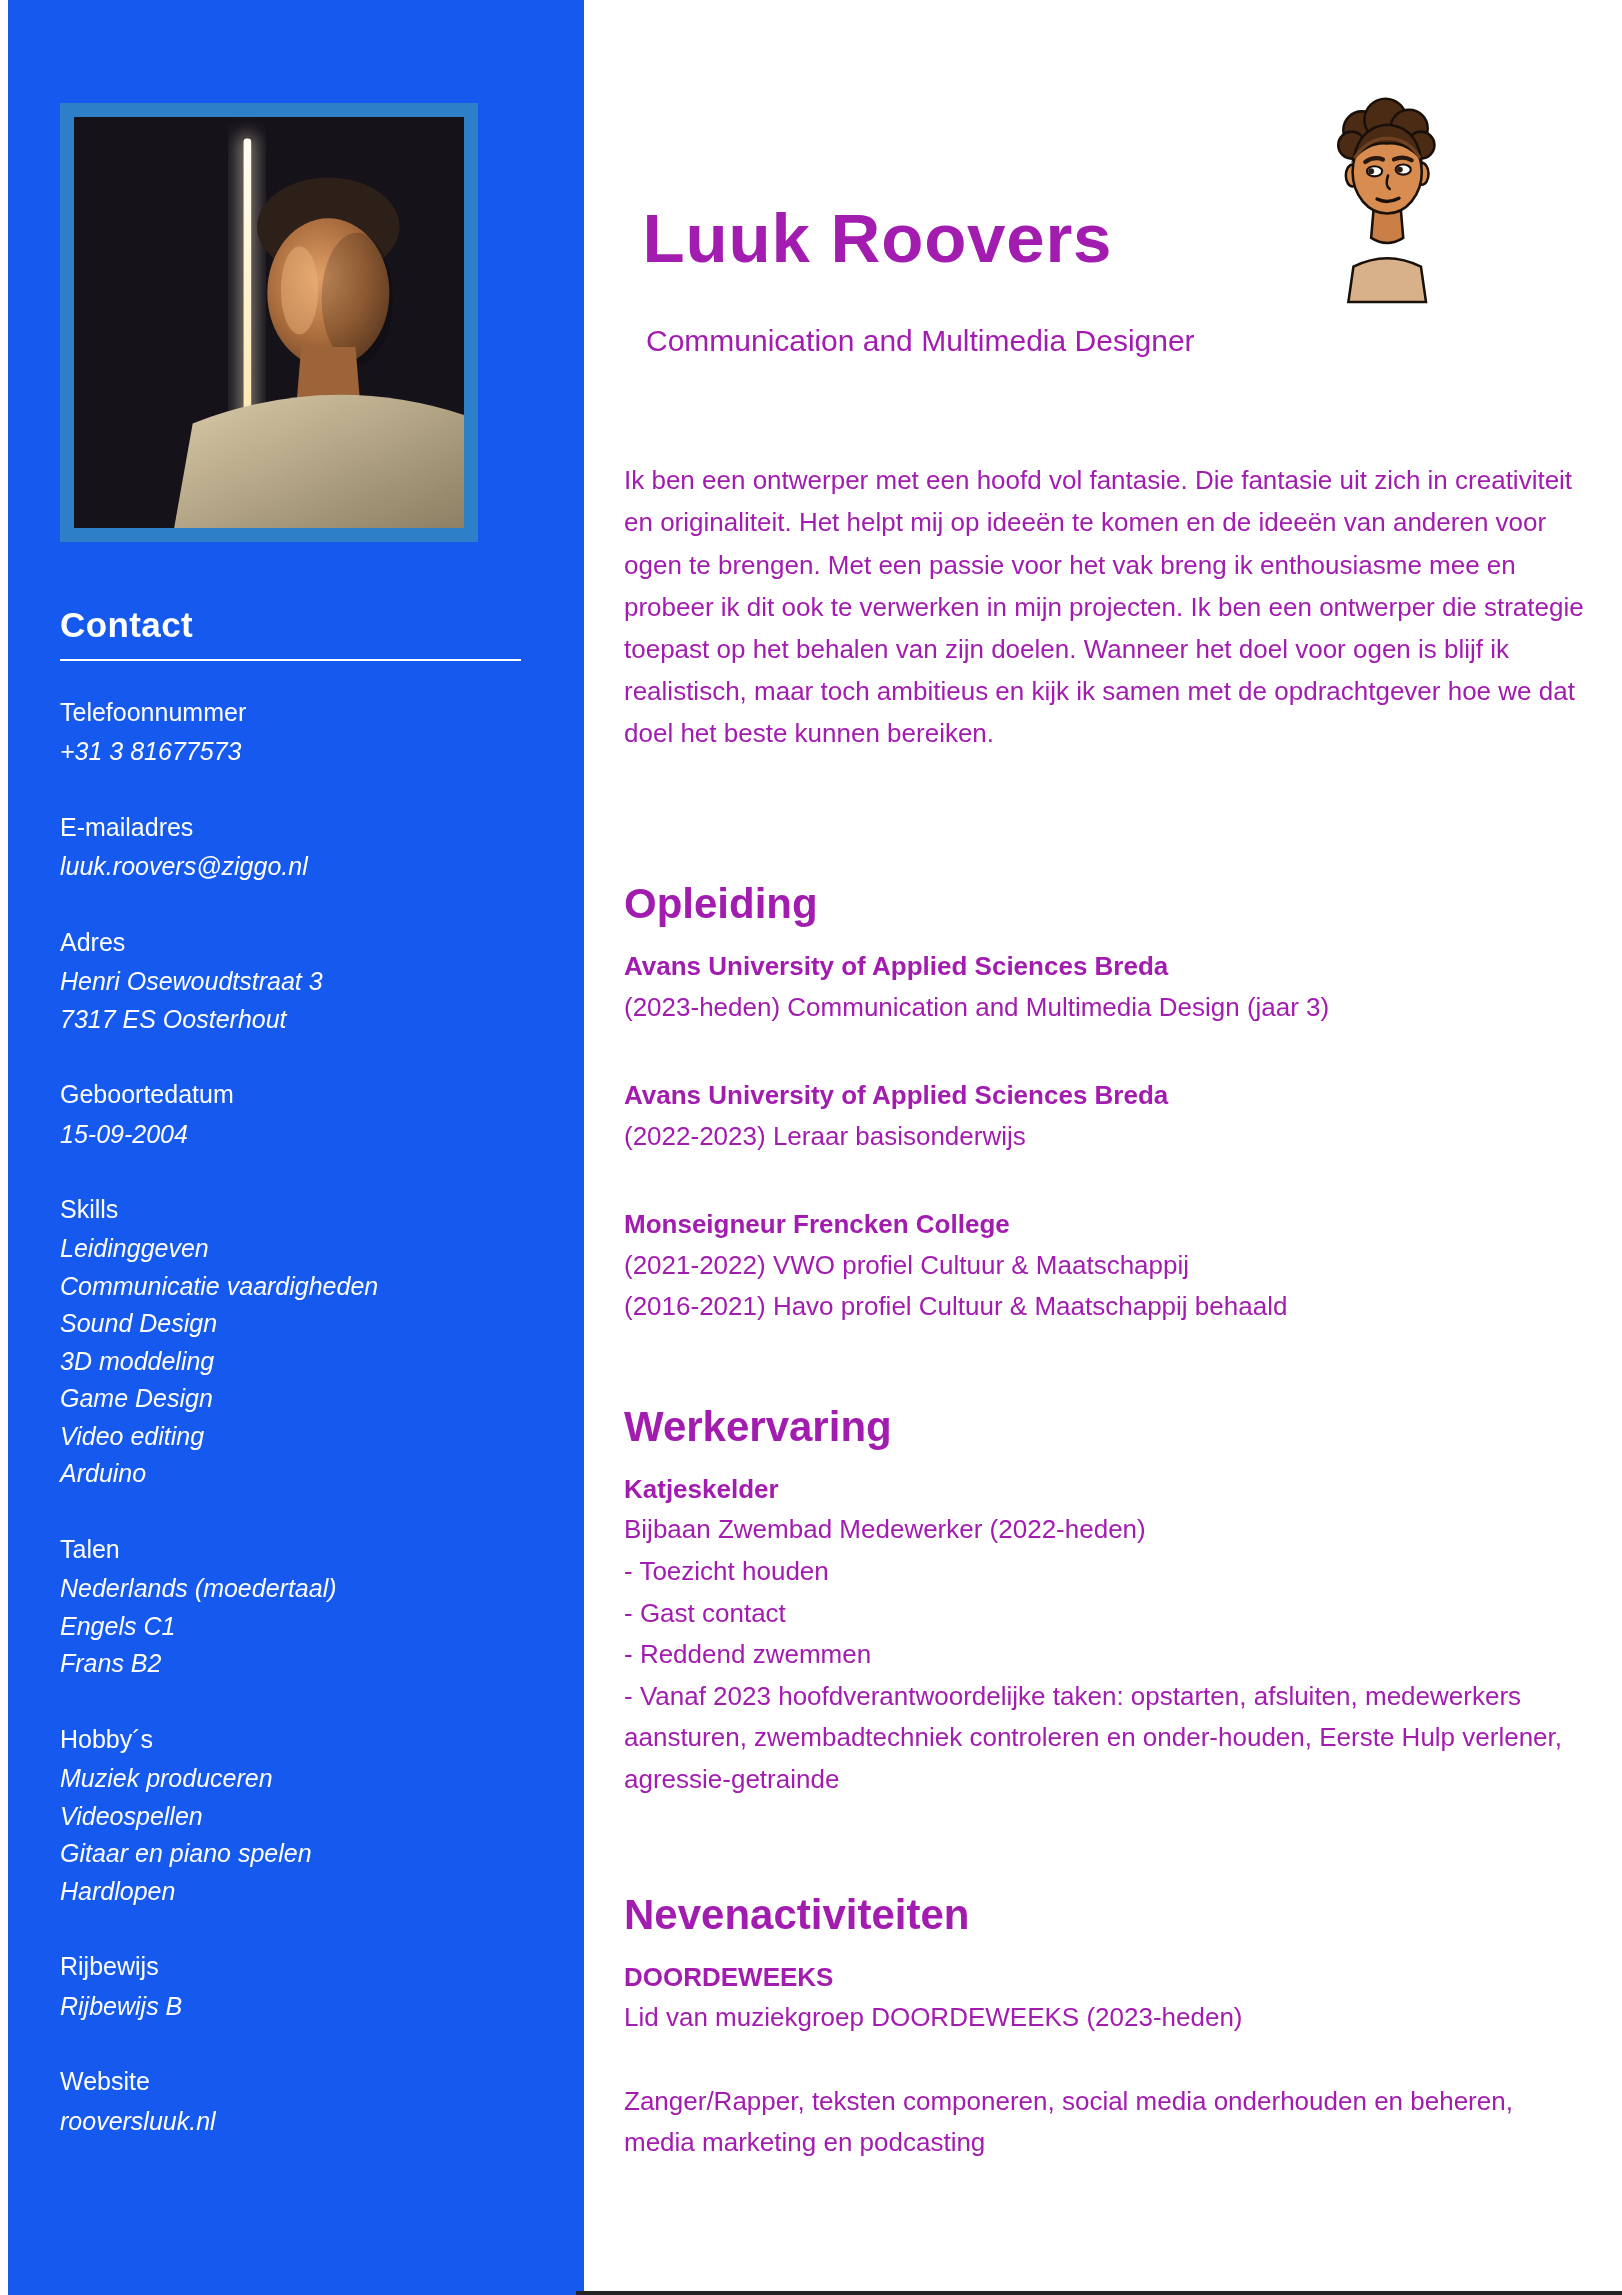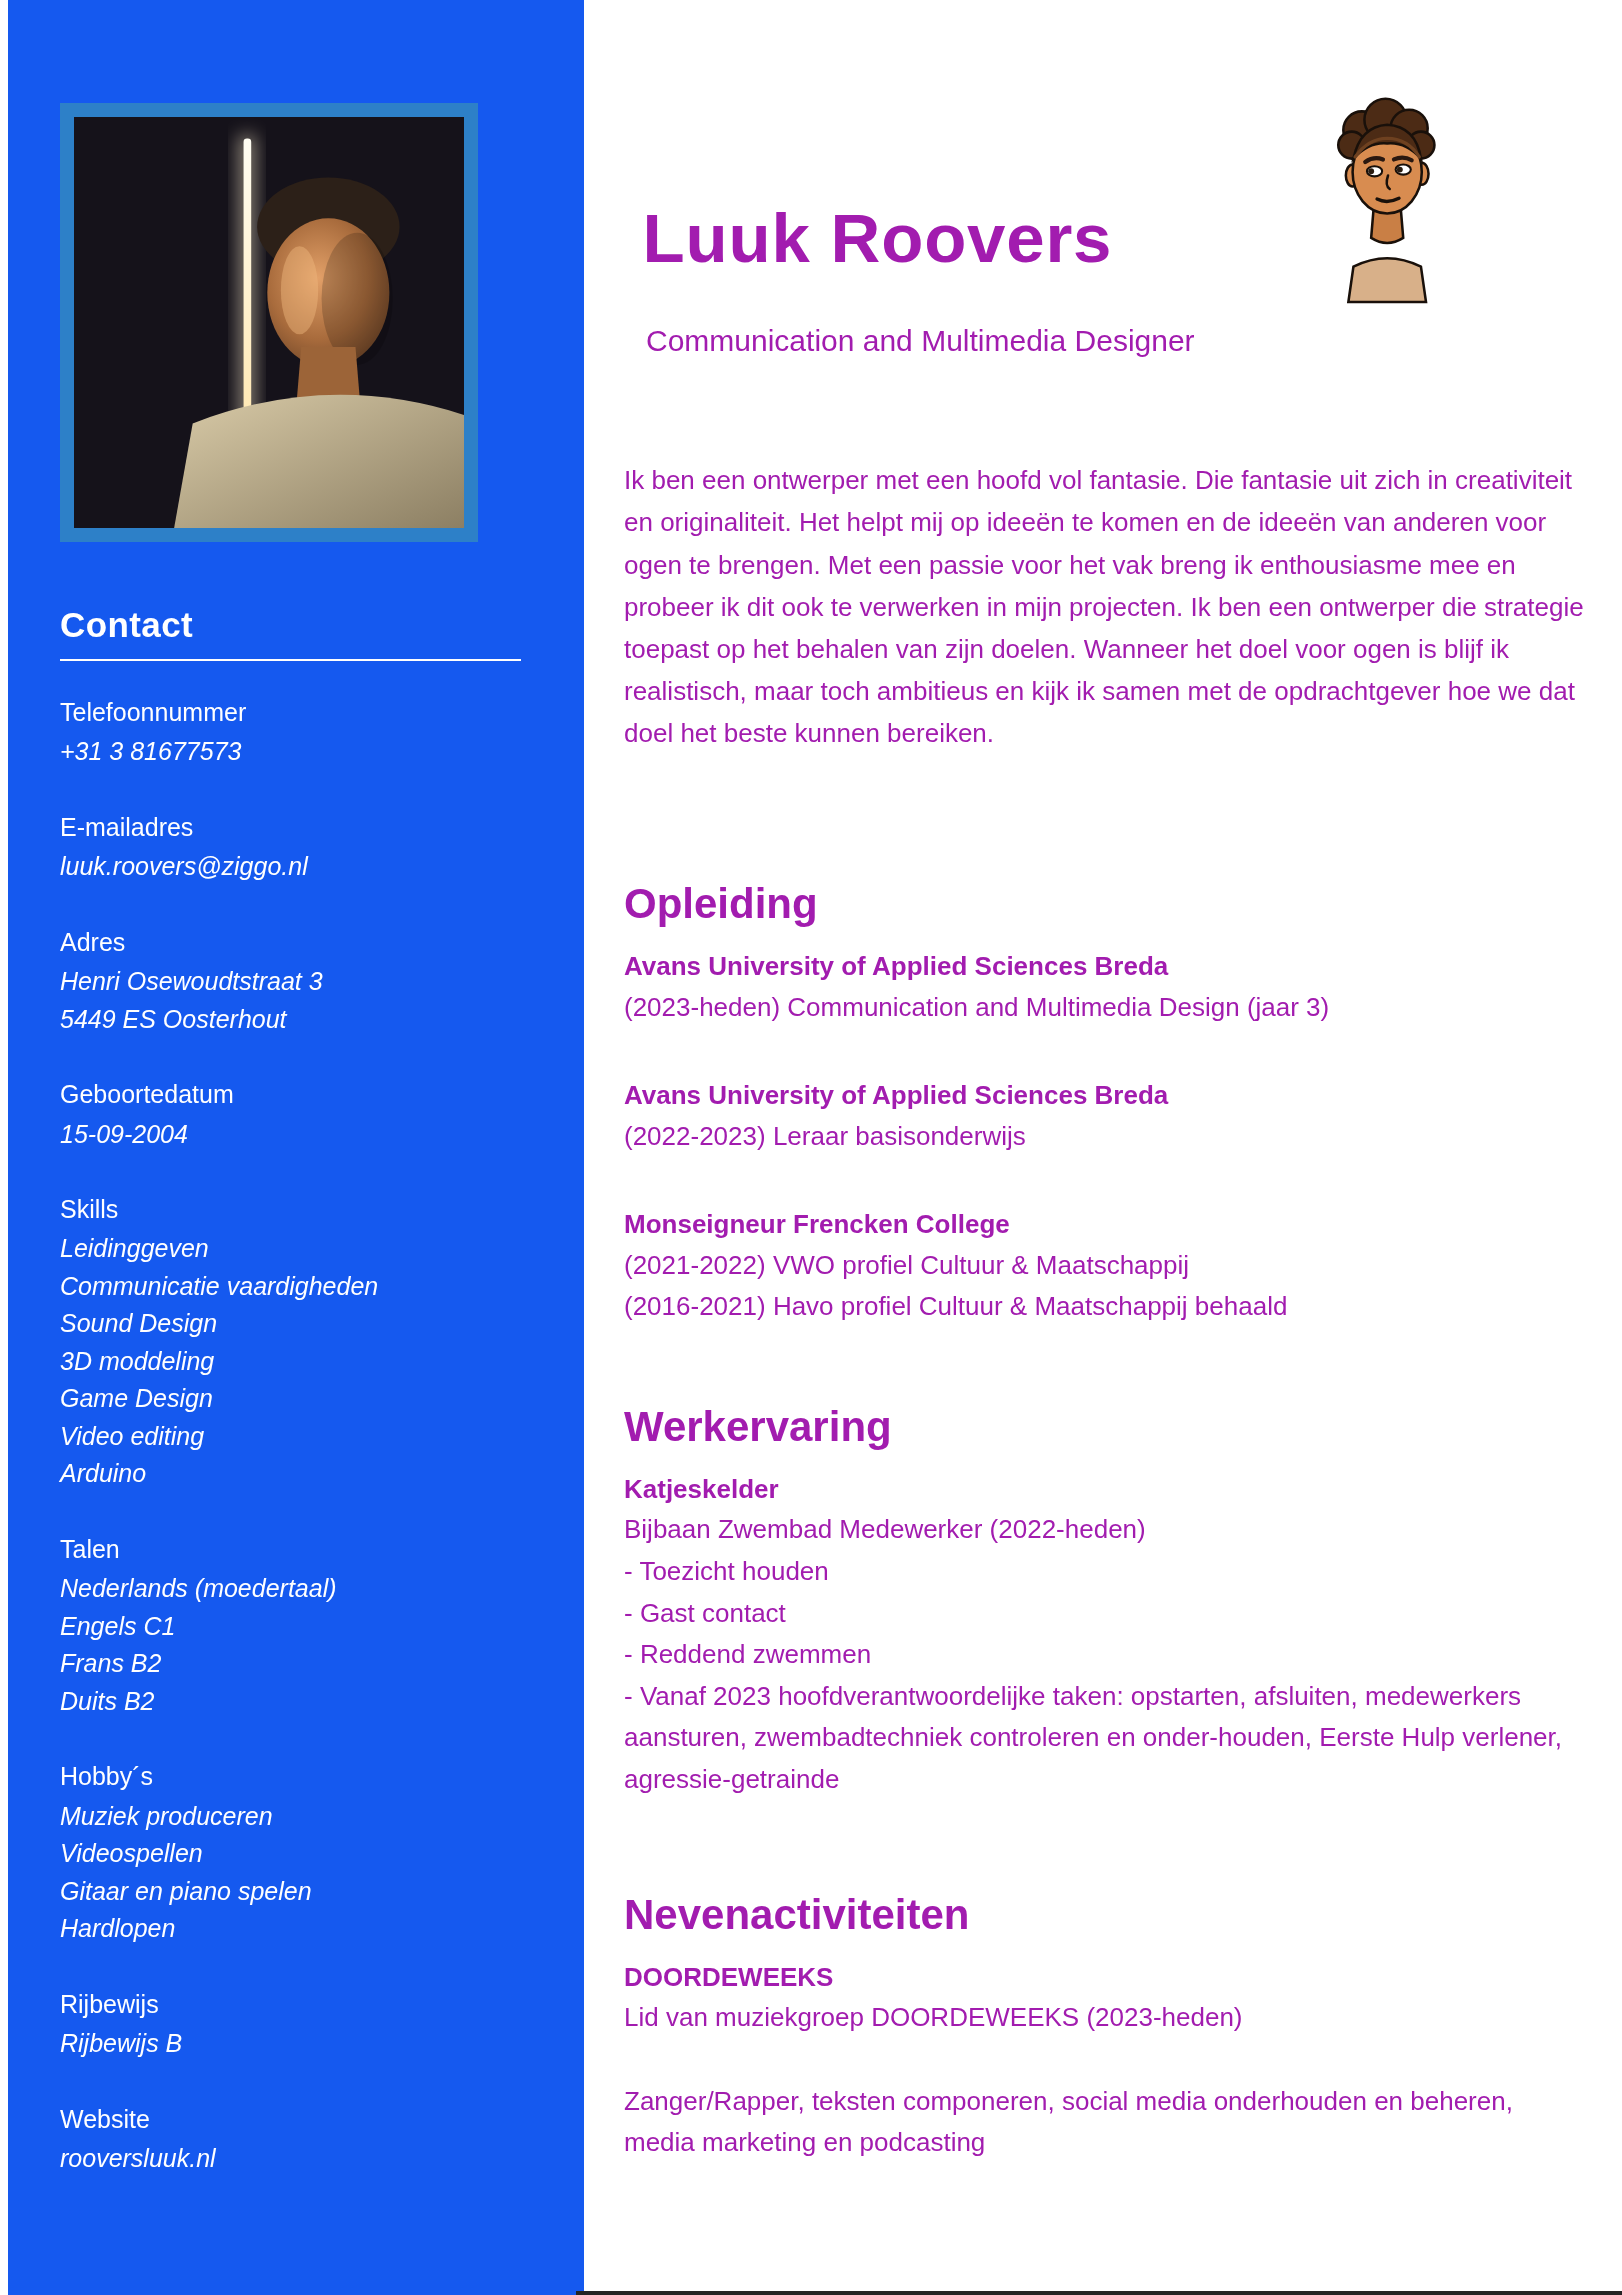--- a/index.html
+++ b/index.html
@@ -177,21 +177,21 @@
       </div>
 
       <div class="group">
         <div class="label">E-mailadres</div>
         <div class="value">luuk.roovers@ziggo.nl</div>
       </div>
 
       <div class="group">
         <div class="label">Adres</div>
         <div class="value">Henri Osewoudtstraat 3</div>
-        <div class="value">5449 ES Oosterhout</div>
+        <div class="value">7317 ES Oosterhout</div>
       </div>
 
       <div class="group">
         <div class="label">Geboortedatum</div>
         <div class="value">15-09-2004</div>
       </div>
 
       <div class="group">
         <div class="label">Skills</div>
         <div class="value">Leidinggeven</div>
@@ -201,21 +201,20 @@
         <div class="value">Game Design</div>
         <div class="value">Video editing</div>
         <div class="value">Arduino</div>
       </div>
 
       <div class="group">
         <div class="label">Talen</div>
         <div class="value">Nederlands (moedertaal)</div>
         <div class="value">Engels C1</div>
         <div class="value">Frans B2</div>
-        <div class="value">Duits B2</div>
       </div>
 
       <div class="group">
         <div class="label">Hobby´s</div>
         <div class="value">Muziek produceren</div>
         <div class="value">Videospellen</div>
         <div class="value">Gitaar en piano spelen</div>
         <div class="value">Hardlopen</div>
       </div>
 

